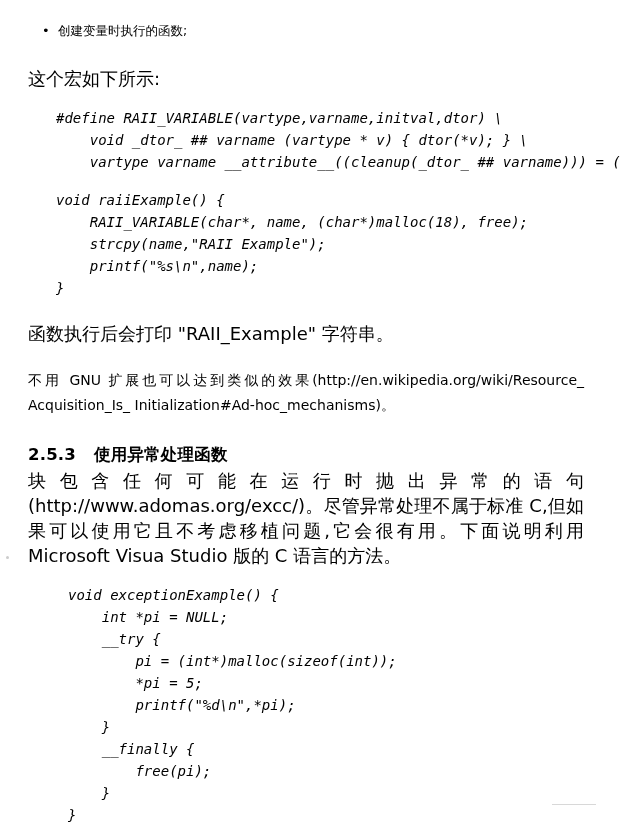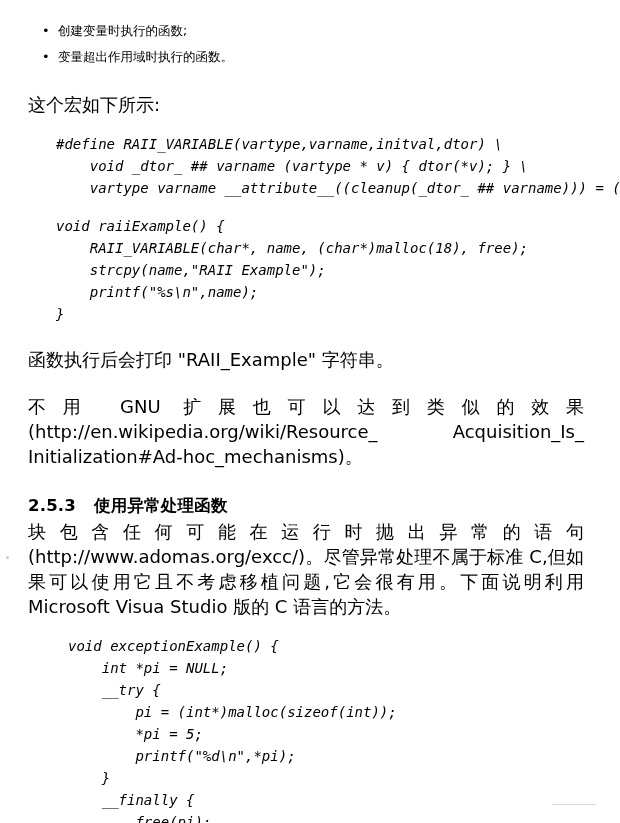--- a/index.html
+++ b/index.html
@@ -80,21 +80,21 @@
     font-family: "DejaVu Sans", sans-serif;
     font-weight: bold;
     font-size: 16.5px;
     margin: 26px 0 2px 0;
     color: #000;
     letter-spacing: 0.2px;
   }
   h3.section .num { margin-right: 18px; }
   .para-serifmix {
     font-family: "DejaVu Sans", sans-serif;
-    font-size: 18px;
+    font-size: 14px;
     line-height: 25px;
     margin: 22px 0 0 0;
     color: #000;
     text-align: justify;
   }
   .footer-mark {
     position: absolute;
     right: 24px;
     bottom: 18px;
     width: 44px;
@@ -112,21 +112,20 @@
   }
 </style>
 </head>
 <body>
 
 <div class="page">
   <div class="content">
 
     <ul class="bullets">
       <li>创建变量时执行的函数;</li>
-      <li>变量超出作用域时执行的函数。</li>
     </ul>
 
     <p class="para spaced-top">这个宏如下所示:</p>
 
     <pre class="code code-block">#define RAII_VARIABLE(vartype,varname,initval,dtor) \
     void _dtor_ ## varname (vartype * v) { dtor(*v); } \
     vartype varname __attribute__((cleanup(_dtor_ ## varname))) = (initval)</pre>
 
 
     <pre class="code code-block">void raiiExample() {

